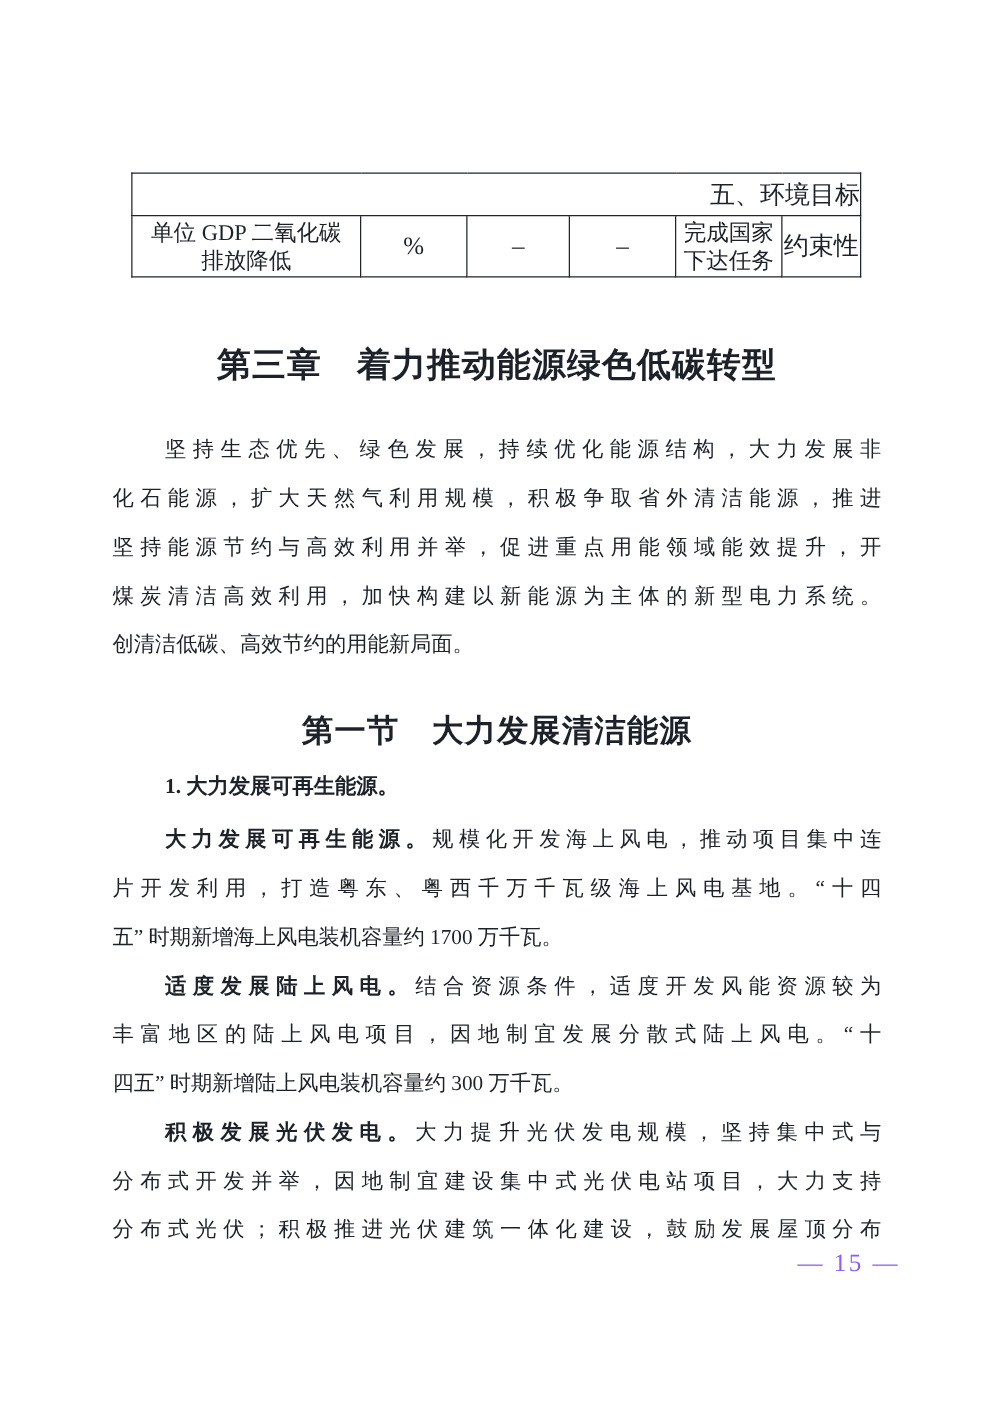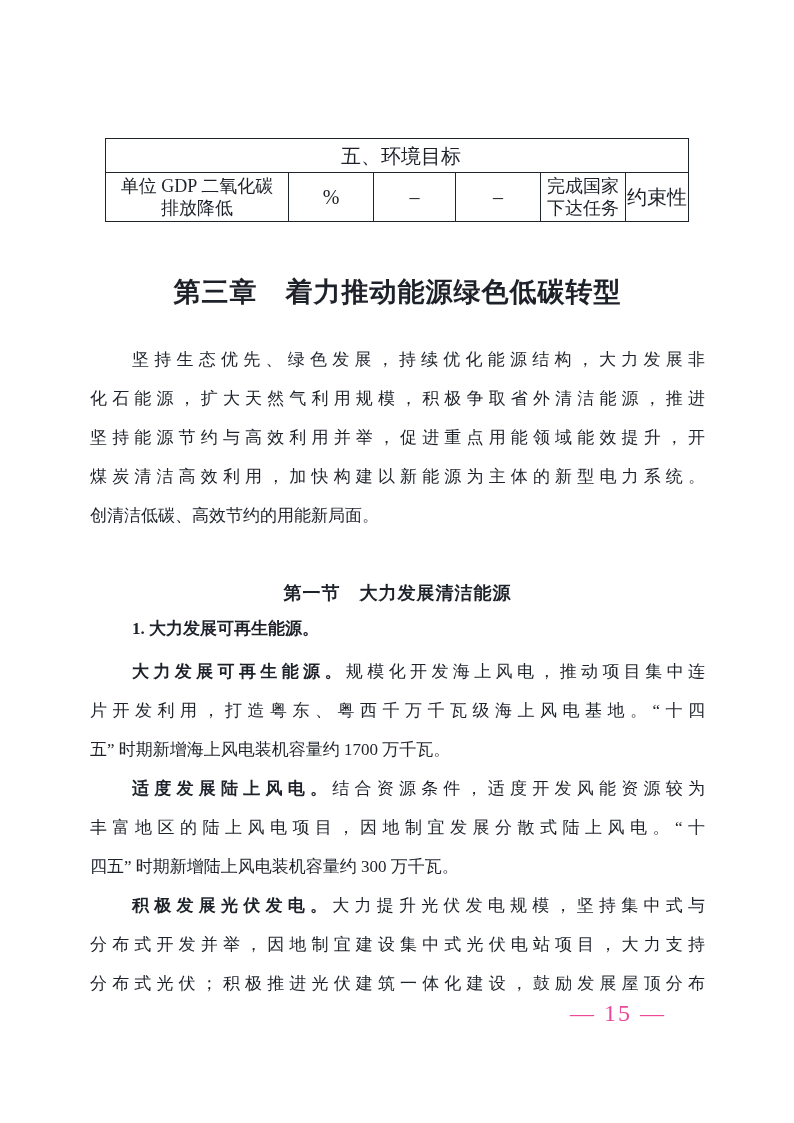--- a/index.html
+++ b/index.html
@@ -10,47 +10,47 @@
   }
   .doc-table{
     position:absolute;left:105px;top:138px;
     border-collapse:collapse;table-layout:fixed;width:583px;
   }
   .doc-table td{
     border:1.5px solid #20242c;text-align:center;vertical-align:middle;
     font-size:20px;padding:0;line-height:1.3;
   }
   .doc-table .r1 td{height:38px;}
-  .doc-table .r2 td{height:33px;text-align:center;padding-left:8px;}
+  .doc-table .r2 td{height:33px;text-align:right;padding-left:8px;}
   .doc-table .r3 td{height:48px;}
   .doc-table .small2{font-size:18px;line-height:22px;}
   .chapter-title{
     position:absolute;left:90px;width:615px;top:274px;
     text-align:center;font-size:27px;font-weight:bold;letter-spacing:1px;
     font-family:Liberation Sans, sans-serif;
   }
   .block{position:absolute;left:90px;width:615px;}
   #para1{top:340px;}
   .section-title{
-    top:581px;text-align:center;font-size:18px;font-weight:bold;
+    top:568px;text-align:center;font-size:25px;font-weight:bold;
     font-family:"Liberation Sans","DejaVu Sans",sans-serif;letter-spacing:1px;
   }
   #item1{top:609px;}
   #para2{top:652px;}
   #para3{top:769px;}
   #para4{top:886px;}
   .line{
     font-size:17px;line-height:39px;text-align:justify;text-justify:inter-character;
   }
   .line.just{text-align-last:justify;}
   .line.ind{padding-left:42px;}
   .b{font-weight:bold;}
   .page-number{
     position:absolute;top:1000px;left:570px;width:150px;
-    text-align:left;font-size:24px;color:#ec4899;letter-spacing:2px;
+    text-align:right;font-size:20px;color:#8b5cf6;letter-spacing:2px;
   }
 </style>
 </head>
 <body>
 
 <table class="doc-table">
   <colgroup>
     <col style="width:183px">
       <col style="width:85px">
       <col style="width:82px">

